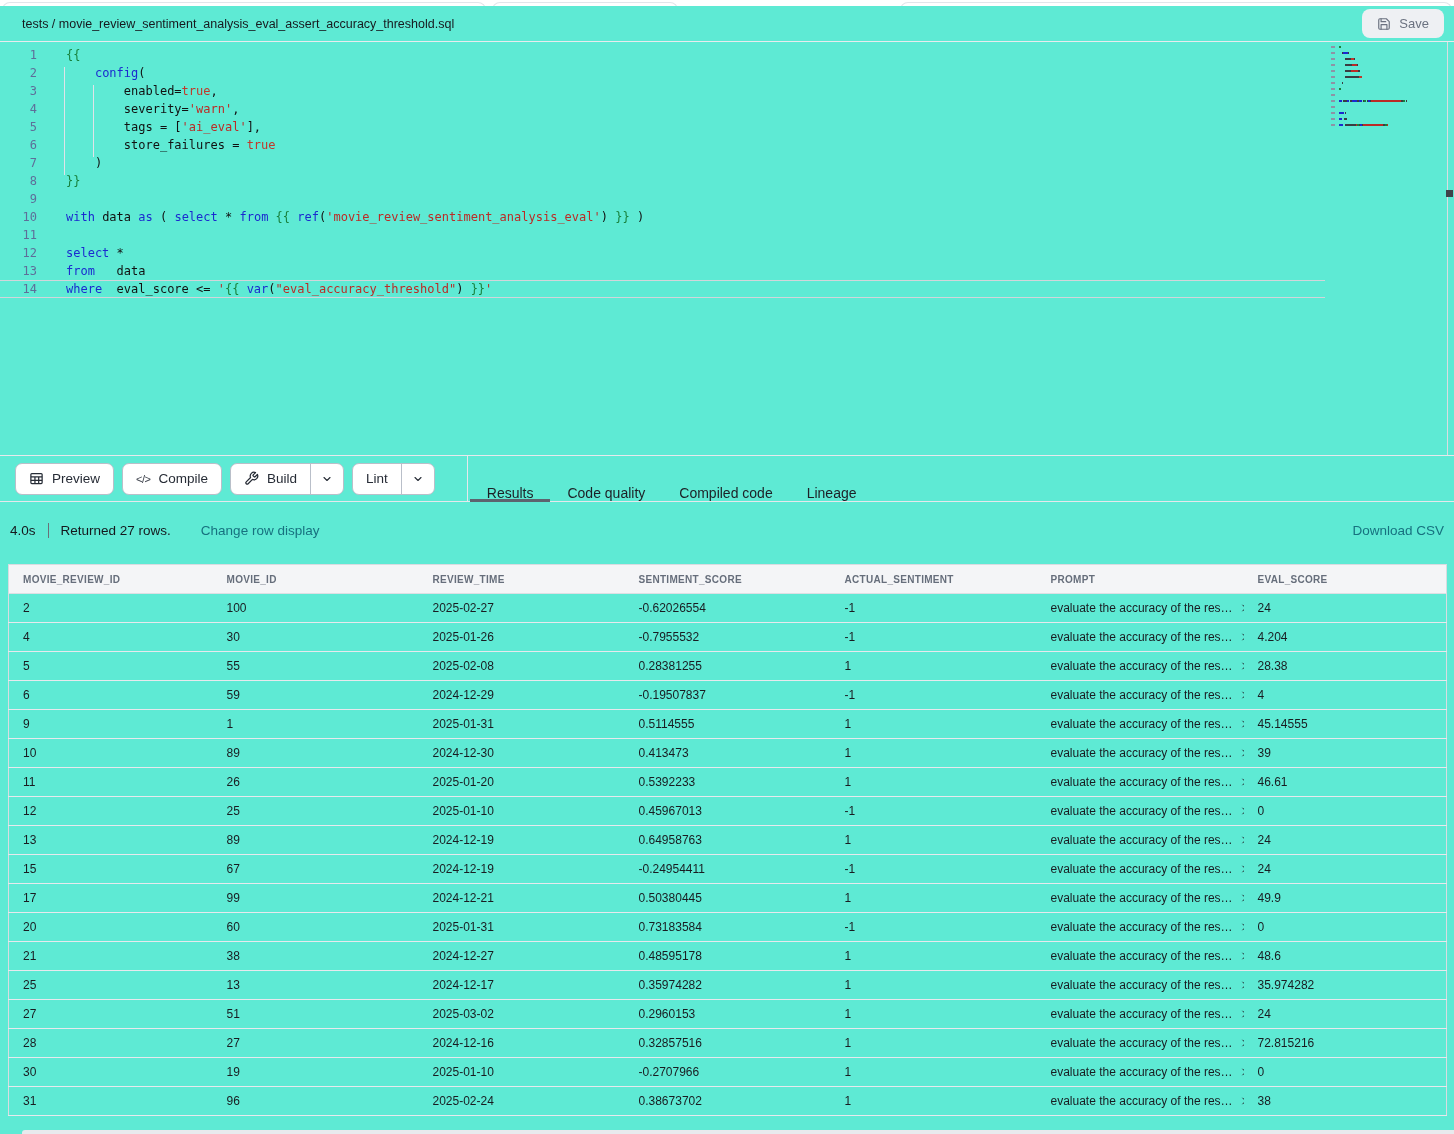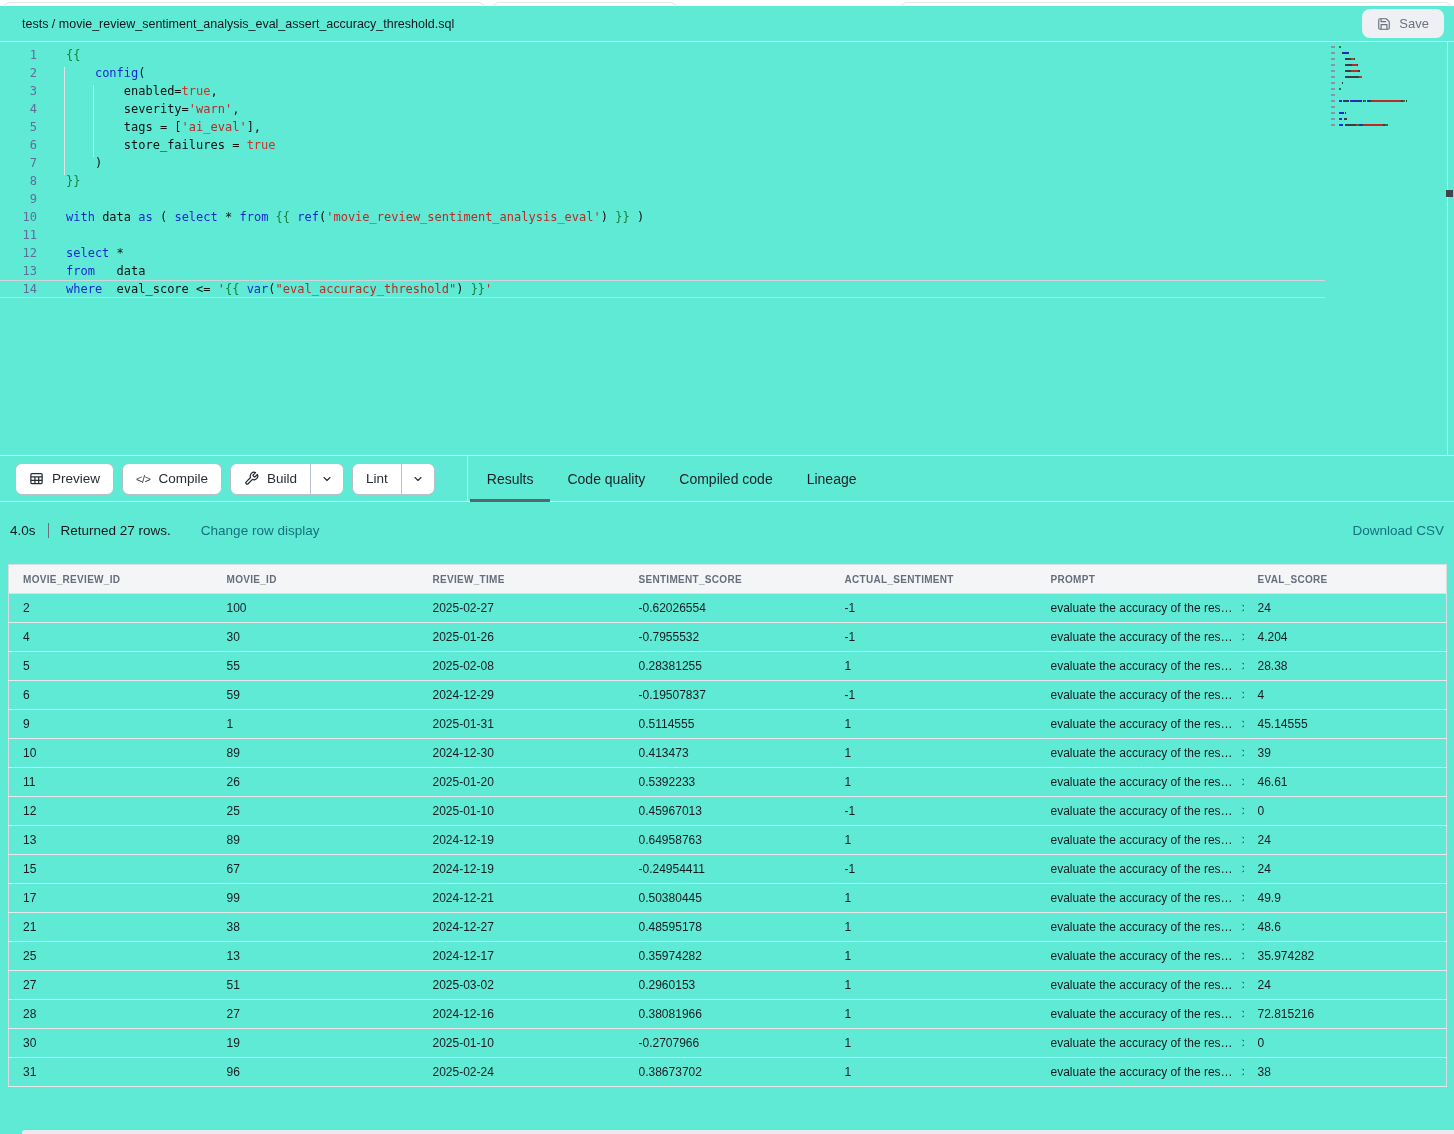--- a/index.html
+++ b/index.html
@@ -52,21 +52,21 @@
   .editor-scroll-marker { position:absolute; top:148px; right:1px; width:7px; height:7px; background:#3f434a; }
 
   
   .toolbar { position:relative; display:flex; align-items:center; height:46px; padding-left:15px; border-bottom:1px solid #e6e8ec; }
   .tb-btn { display:inline-flex; align-items:stretch; border:1px solid #b9bfc9; border-radius:7px; background:#fff; height:32px; margin-right:8px; color:#272c36; font-size:13.5px; font-family:inherit; cursor:pointer; overflow:hidden; padding:0; }
   .tb-btn .part { display:inline-flex; align-items:center; gap:8px; padding:0 13px; }
   .tb-btn .arrow { display:inline-flex; align-items:center; padding:0 10px; border-left:1px solid #b9bfc9; }
   .tb-btn svg { display:block; }
   .code-glyph { font-size:11px; color:#3a3f49; letter-spacing:-0.5px; }
   .tabs { display:flex; align-items:stretch; align-self:stretch; margin-left:24px; border-left:1px solid #e6e8ec; padding-left:2px; }
-  .tab { position:relative; display:flex; align-items:center; padding:0 17px; font-size:14px; color:#1d2026; cursor:pointer; }
+  .tab { position:relative; display:flex; align-items:flex-end; padding:0 17px; font-size:14px; color:#1d2026; cursor:pointer; }
   .tab.active::after { content:""; position:absolute; left:0; right:0; bottom:-1px; height:3px; background:var(--tab-underline); }
 
   
   .statusbar { display:flex; align-items:center; height:56px; padding:0 8px 0 10px; font-size:13.5px; color:#15181d; }
   .status-sep { border-left:1px solid #6a7078; height:15px; margin:0 12px; }
   .link { color:var(--accent-link); cursor:pointer; font-weight:500; }
   .change-rows { margin-left:30px; }
   .download-csv { margin-left:auto; padding-right:2px; }
 
   
@@ -466,20 +466,31 @@
             <td>99</td>
             <td>2024-12-21</td>
             <td>0.50380445</td>
             <td>1</td>
             <td><span class="prompt-text">evaluate the accuracy of the res…</span><svg class="prompt-chev" viewBox="0 0 24 24" width="10" height="10" fill="none" stroke="#23272e" stroke-width="2.4" stroke-linecap="round" stroke-linejoin="round">
                 <polyline points="9 5 16 12 9 19"></polyline>
               </svg></td>
             <td>49.9</td>
           </tr>
           <tr>
+            <td>20</td>
+            <td>60</td>
+            <td>2025-01-31</td>
+            <td>0.73183584</td>
+            <td>-1</td>
+            <td><span class="prompt-text">evaluate the accuracy of the res…</span><svg class="prompt-chev" viewBox="0 0 24 24" width="10" height="10" fill="none" stroke="#23272e" stroke-width="2.4" stroke-linecap="round" stroke-linejoin="round">
+                <polyline points="9 5 16 12 9 19"></polyline>
+              </svg></td>
+            <td>0</td>
+          </tr>
+          <tr>
             <td>21</td>
             <td>38</td>
             <td>2024-12-27</td>
             <td>0.48595178</td>
             <td>1</td>
             <td><span class="prompt-text">evaluate the accuracy of the res…</span><svg class="prompt-chev" viewBox="0 0 24 24" width="10" height="10" fill="none" stroke="#23272e" stroke-width="2.4" stroke-linecap="round" stroke-linejoin="round">
                 <polyline points="9 5 16 12 9 19"></polyline>
               </svg></td>
             <td>48.6</td>
           </tr>
@@ -502,21 +513,21 @@
             <td>1</td>
             <td><span class="prompt-text">evaluate the accuracy of the res…</span><svg class="prompt-chev" viewBox="0 0 24 24" width="10" height="10" fill="none" stroke="#23272e" stroke-width="2.4" stroke-linecap="round" stroke-linejoin="round">
                 <polyline points="9 5 16 12 9 19"></polyline>
               </svg></td>
             <td>24</td>
           </tr>
           <tr>
             <td>28</td>
             <td>27</td>
             <td>2024-12-16</td>
-            <td>0.38081966</td>
+            <td>0.32857516</td>
             <td>1</td>
             <td><span class="prompt-text">evaluate the accuracy of the res…</span><svg class="prompt-chev" viewBox="0 0 24 24" width="10" height="10" fill="none" stroke="#23272e" stroke-width="2.4" stroke-linecap="round" stroke-linejoin="round">
                 <polyline points="9 5 16 12 9 19"></polyline>
               </svg></td>
             <td>72.815216</td>
           </tr>
           <tr>
             <td>30</td>
             <td>19</td>
             <td>2025-01-10</td>

